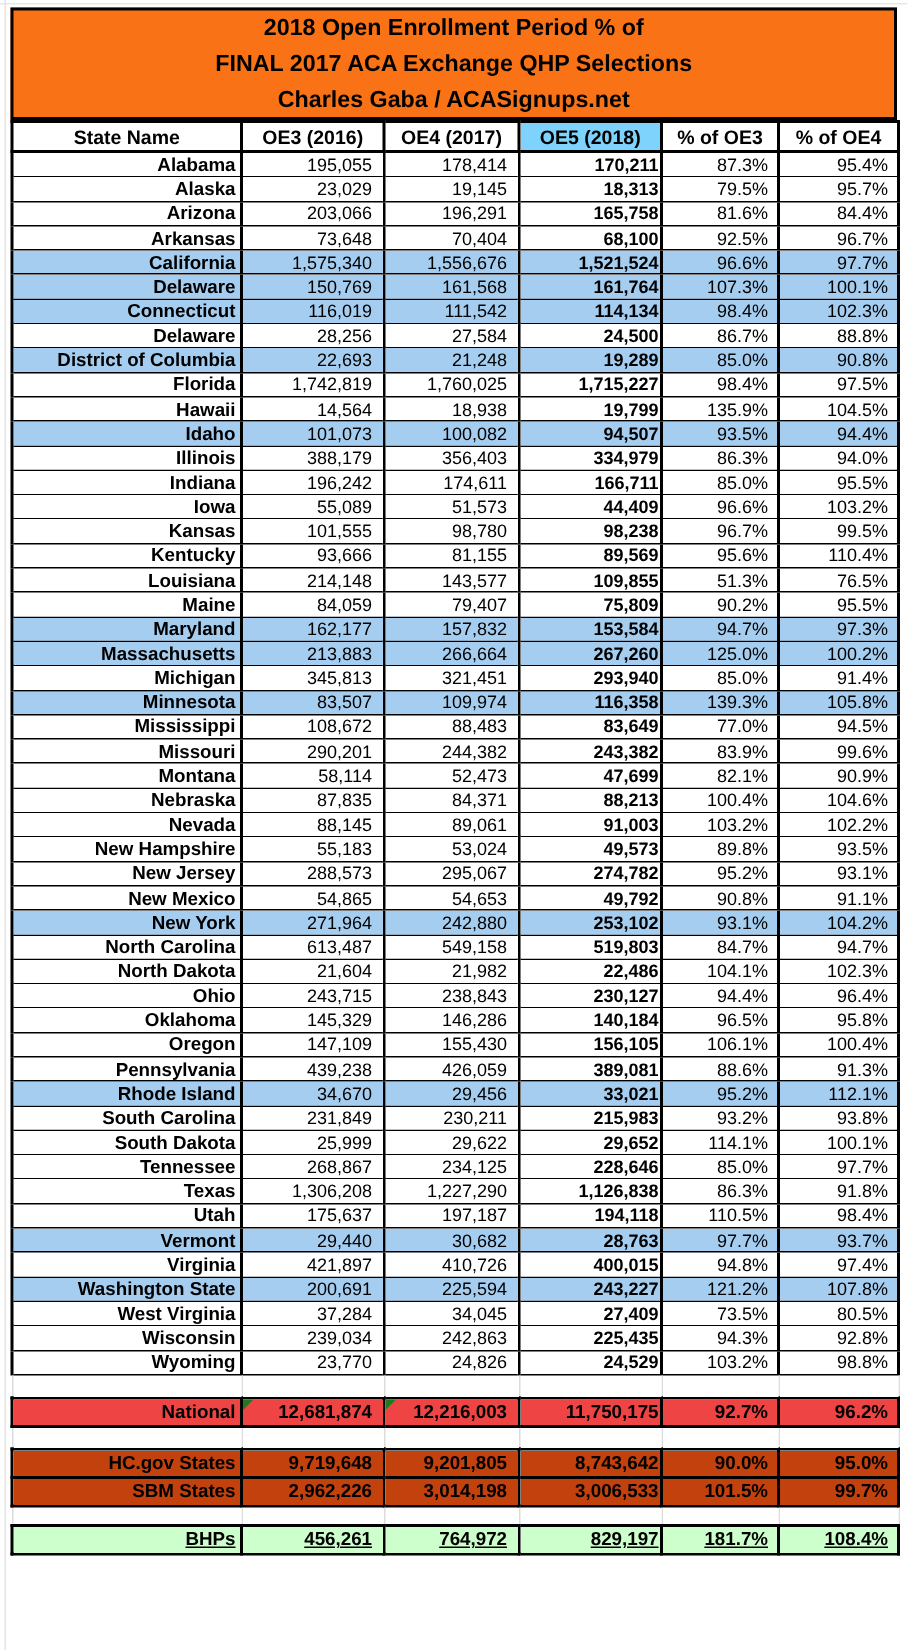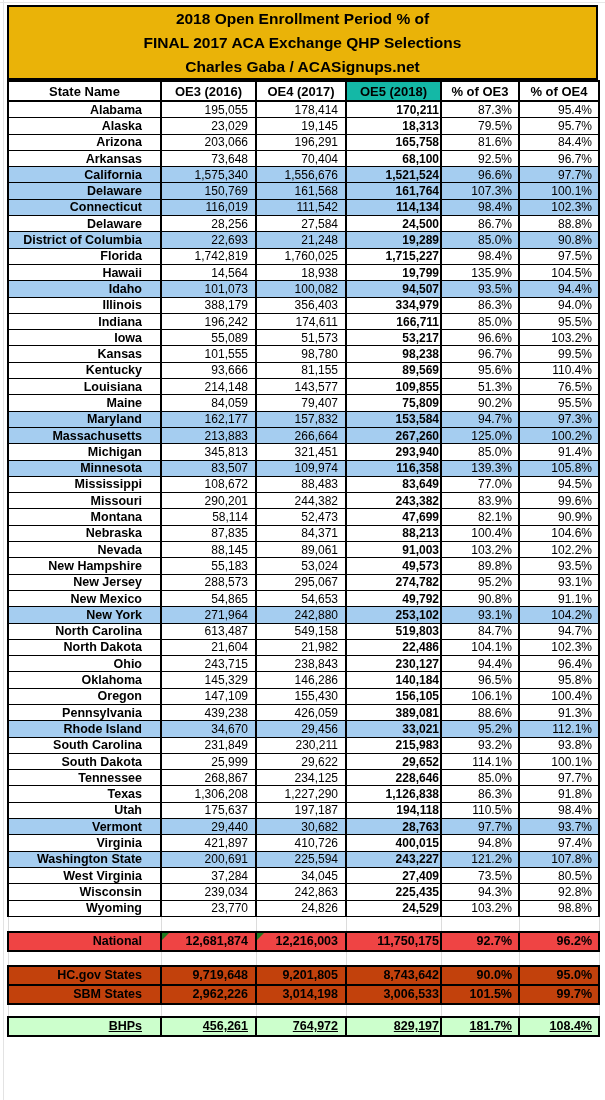--- a/index.html
+++ b/index.html
@@ -8,41 +8,41 @@
     font-family:"Liberation Sans",sans-serif;color:#000;
     -webkit-font-smoothing:antialiased;
   }
   
   body::before{content:'';position:absolute;left:3px;top:0;bottom:0;width:1px;background:#e3e3e3;}
   body::after{content:'';position:absolute;left:0;right:0;top:2px;height:1px;background:#e7e7e7;}
 
   .sheet{position:absolute;left:7px;top:5px;width:591px;}
 
   .title-block{
-    border:2px solid #000;background:#eab308;height:71px;
+    border:2px solid #000;background:#f97316;height:71px;
     display:flex;flex-direction:column;justify-content:center;
     text-align:center;font-weight:bold;font-size:15.5px;line-height:24px;
   }
 
   table{border-collapse:collapse;table-layout:fixed;width:591px;}
   col.w-state{width:153px;} col.w-oe3{width:95px;} col.w-oe4{width:90px;}
   col.w-oe5{width:95px;} col.w-p3{width:78px;} col.w-p4{width:80px;}
 
   th{
     border:2px solid #000;height:18px;padding:0 2px;
     font-size:13px;font-weight:bold;text-align:center;white-space:nowrap;overflow:hidden;background:#fff;
   }
-  th.hdr-oe5{background:#14b8a6;}
+  th.hdr-oe5{background:#7dd3fc;}
 
   td{
     border:1px solid #000;border-left-width:2px;border-right-width:2px;
     height:15.3px;padding:0;font-size:12px;white-space:nowrap;overflow:hidden;
     background:#fff;position:relative;
   }
-  .c-state{font-weight:bold;text-align:right;padding-right:18px;font-size:12.5px;}
+  .c-state{font-weight:bold;text-align:right;padding-right:3px;font-size:12.5px;}
   .c-oe3,.c-oe4{text-align:right;padding-right:7px;}
   .c-oe5{font-weight:bold;text-align:right;padding-right:1px;}
   .c-p3,.c-p4{text-align:right;padding-right:6px;}
 
   tr.sbm td{background:#A5CDF0;}
 
   tr.gap td{
     border:none;border-right:1px solid #dcdcdc;background:#fff;height:13px;
   }
   tr.gap td:first-child{border-left:1px solid #dcdcdc;}
@@ -198,21 +198,21 @@
           <td class="c-oe3">196,242</td>
           <td class="c-oe4">174,611</td>
           <td class="c-oe5">166,711</td>
           <td class="c-p3">85.0%</td>
           <td class="c-p4">95.5%</td>
         </tr>
         <tr class="state-row">
           <td class="c-state">Iowa</td>
           <td class="c-oe3">55,089</td>
           <td class="c-oe4">51,573</td>
-          <td class="c-oe5">53,217</td>
+          <td class="c-oe5">44,409</td>
           <td class="c-p3">96.6%</td>
           <td class="c-p4">103.2%</td>
         </tr>
         <tr class="state-row">
           <td class="c-state">Kansas</td>
           <td class="c-oe3">101,555</td>
           <td class="c-oe4">98,780</td>
           <td class="c-oe5">98,238</td>
           <td class="c-p3">96.7%</td>
           <td class="c-p4">99.5%</td>

